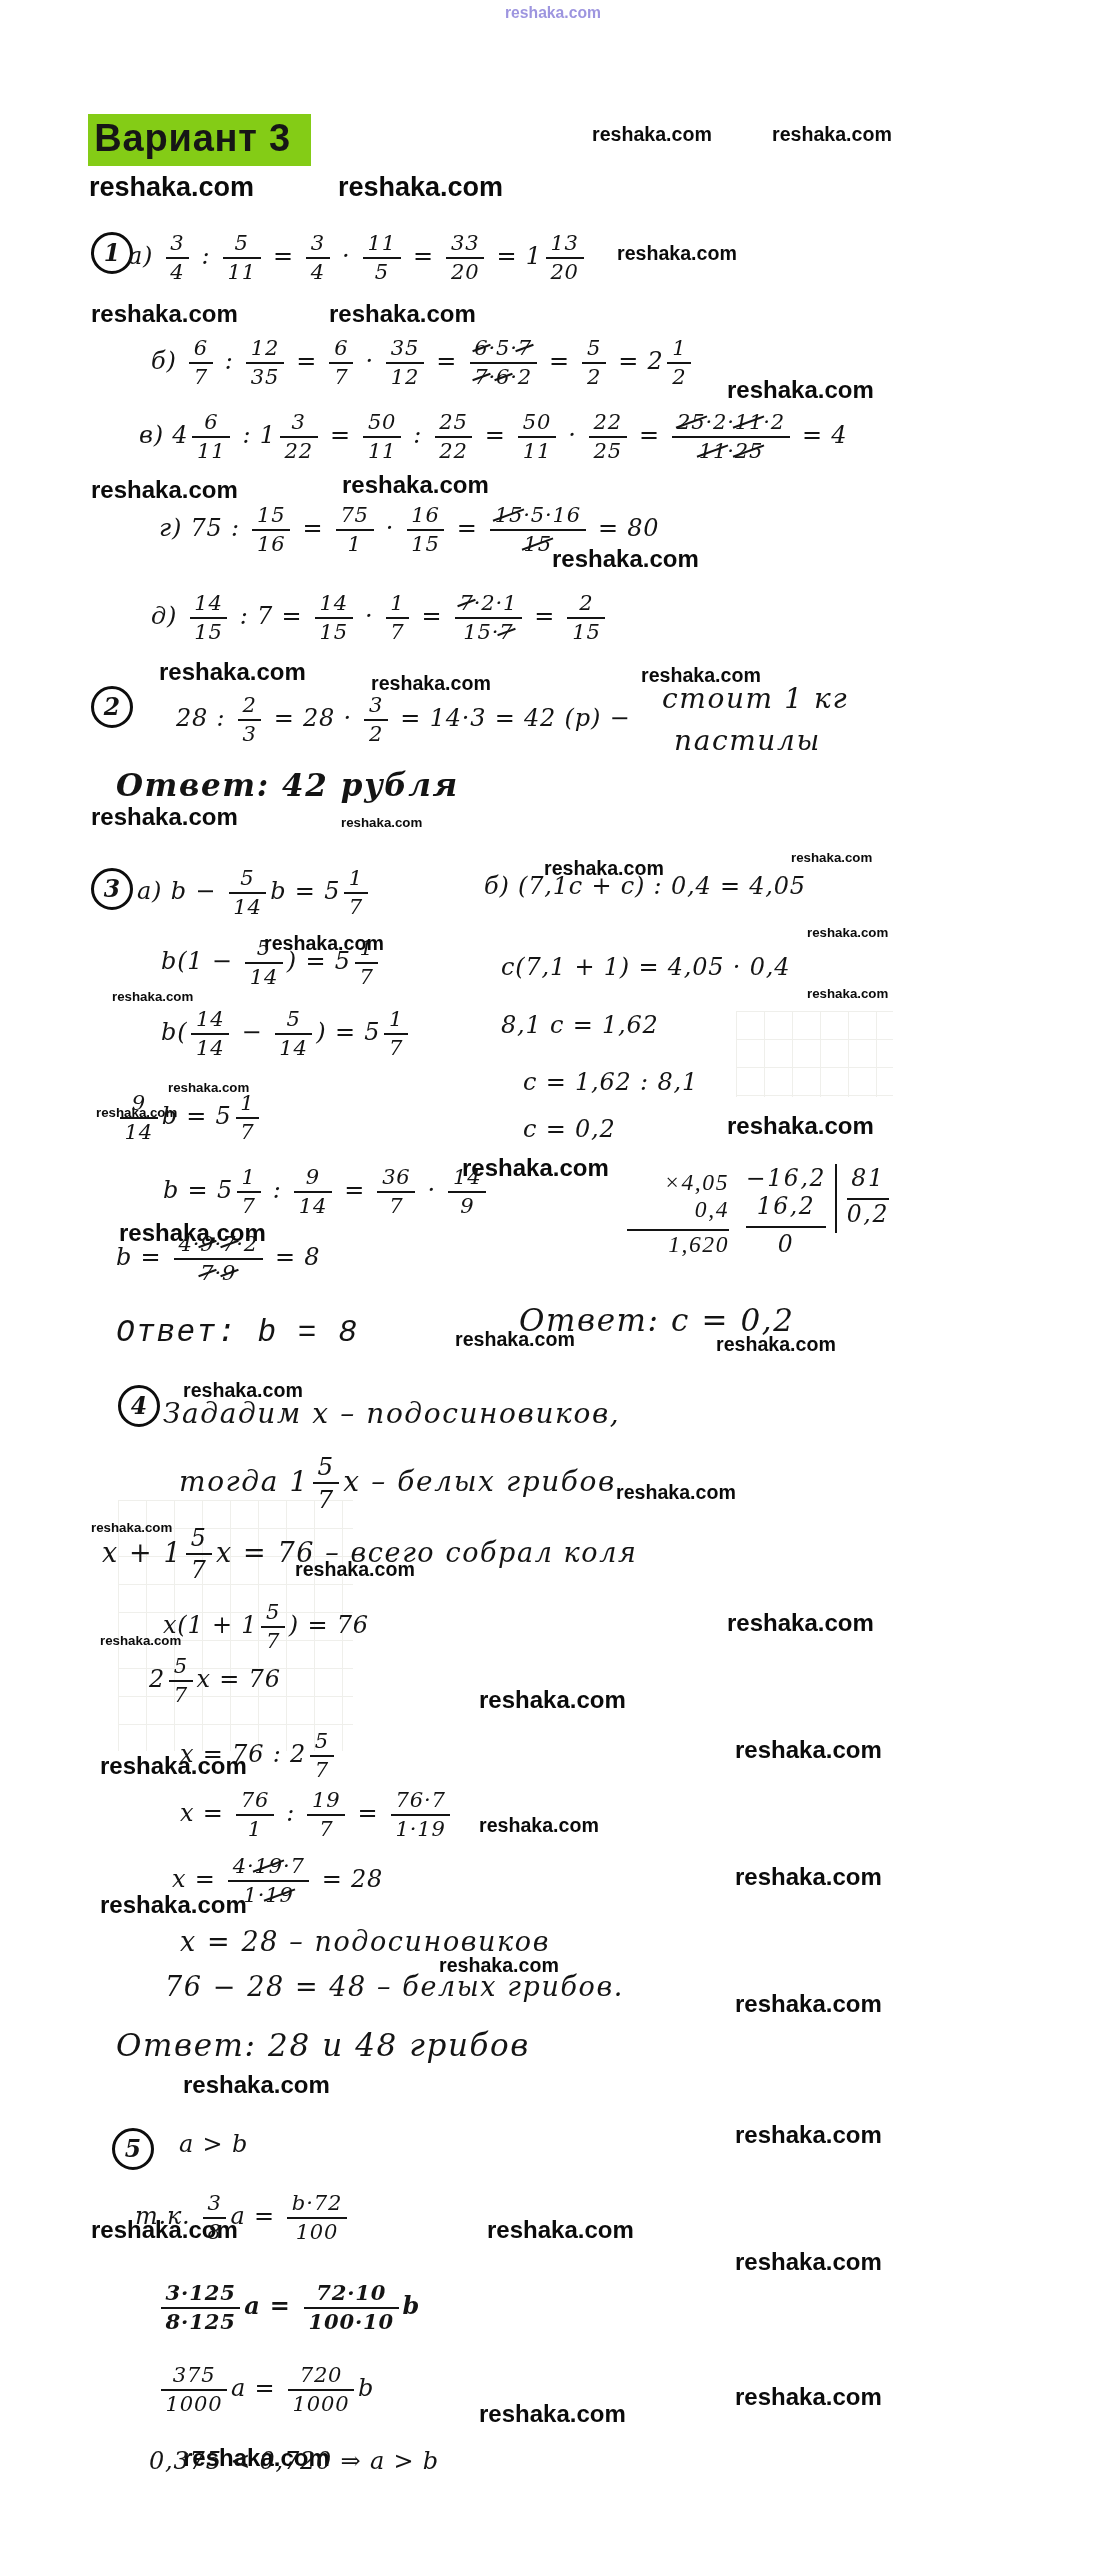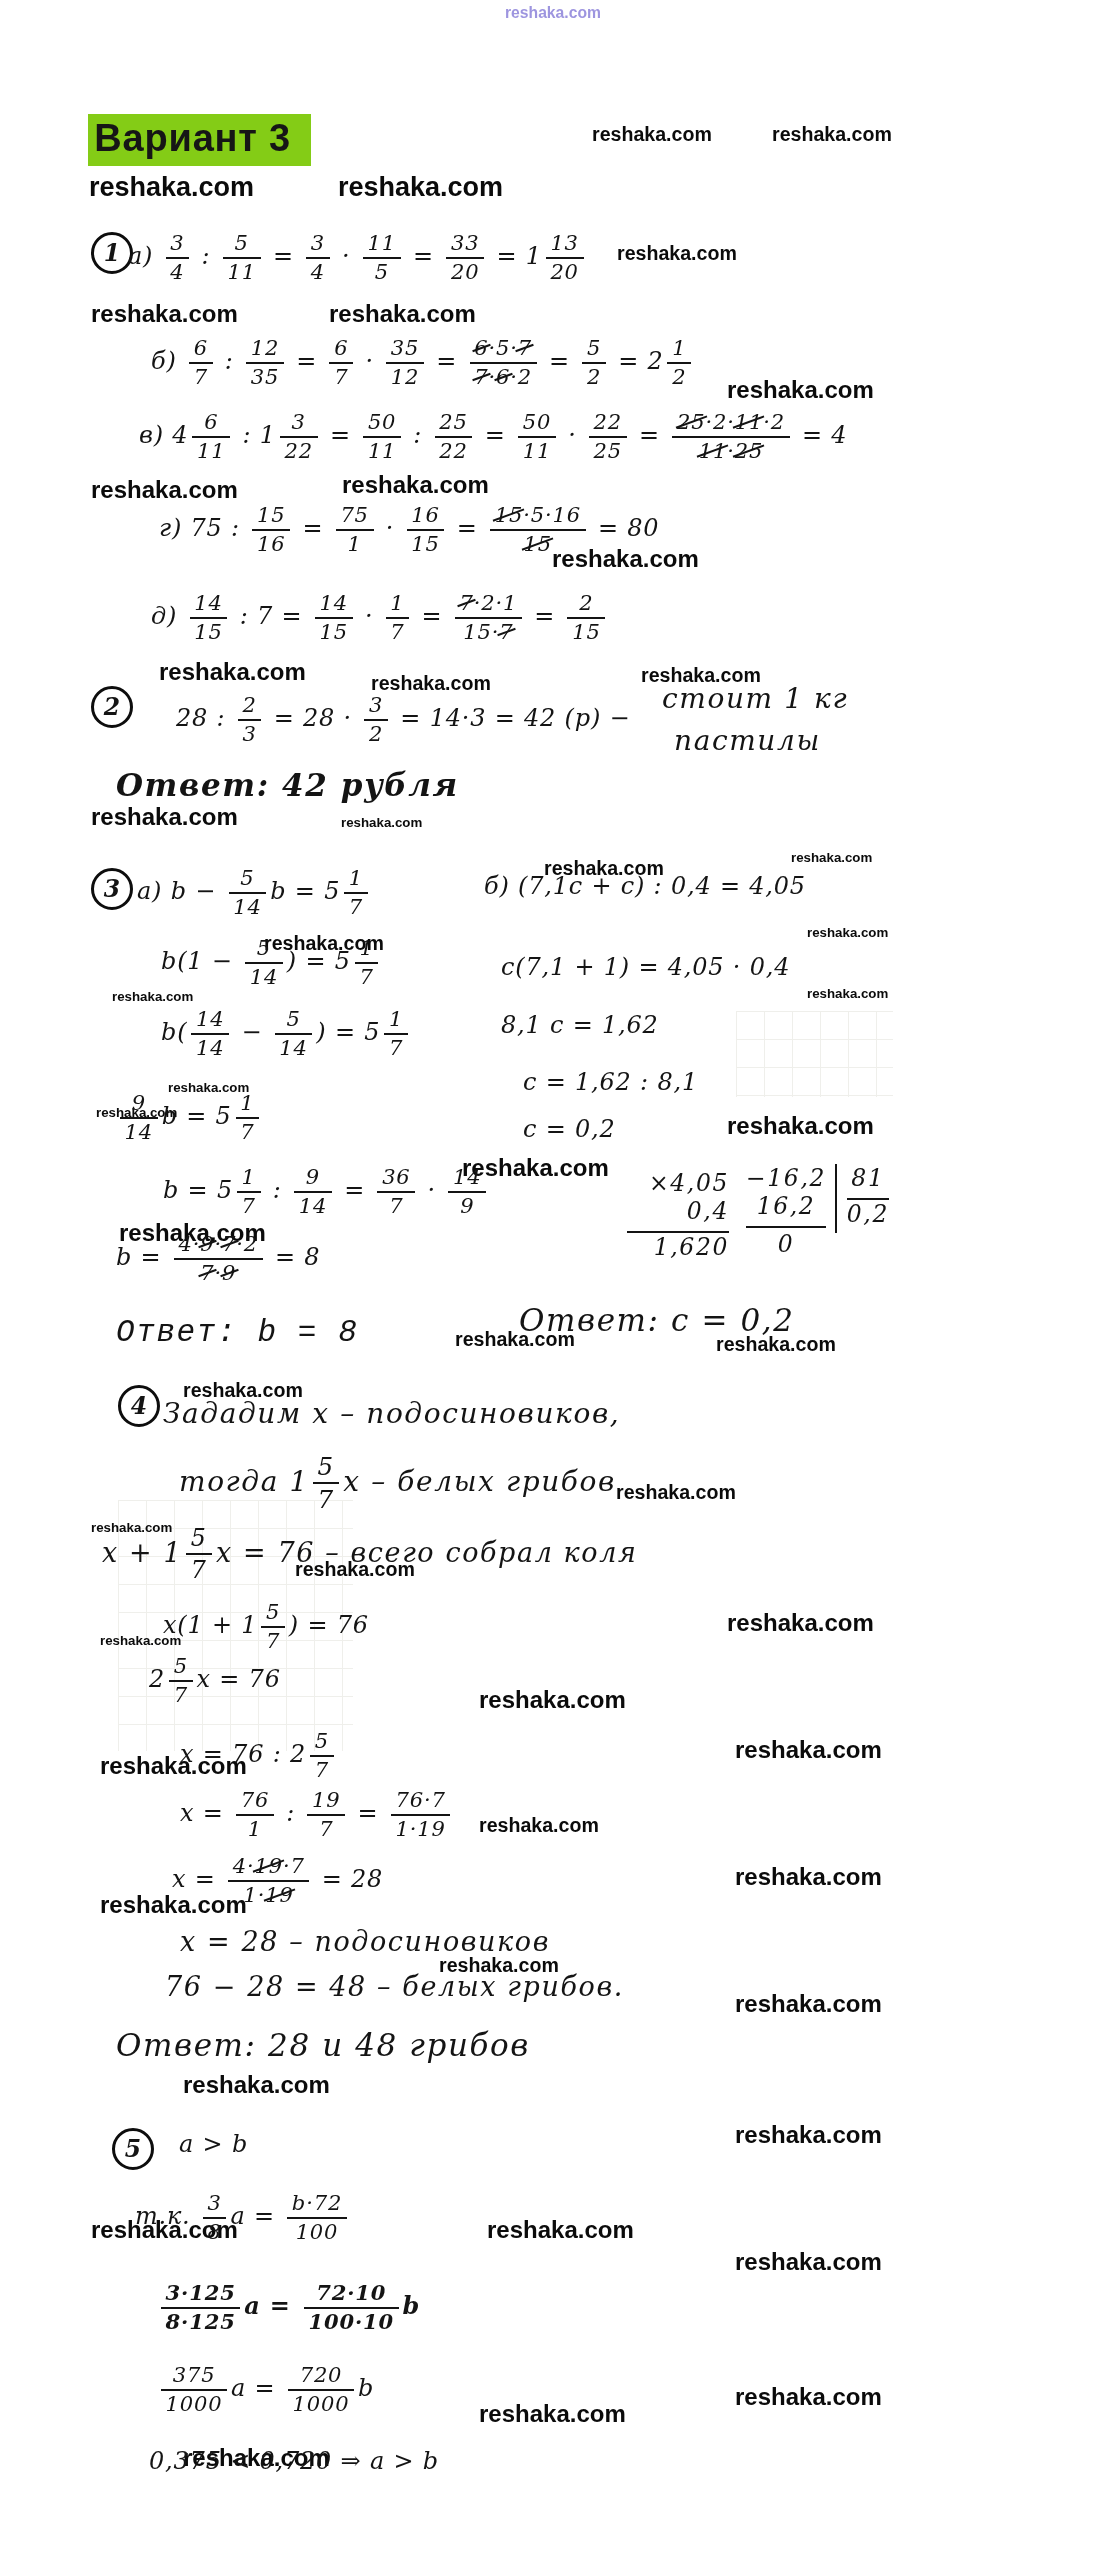--- a/index.html
+++ b/index.html
@@ -25,21 +25,21 @@
         letter-spacing:0.8px;line-height:1.15;}
   .line.cursive{letter-spacing:1.6px;}
   .frac{display:inline-block;vertical-align:middle;text-align:center;margin:0 3.9px;}
   .frac .num{display:block;padding:0 4.7px 2.4px;border-bottom:2.4px solid #141414;
              font-size:0.88em;line-height:1.05;}
   .frac .den{display:block;padding:2.4px 4.7px 0;font-size:0.88em;line-height:1.05;}
   .strike{position:relative;display:inline-block;}
   .strike::after{content:"";position:absolute;left:-2.4px;right:-2.4px;top:46%;
                  border-top:2px solid #141414;transform:rotate(-20deg);}
   .mult-block{position:absolute;left:627px;top:1169px;width:102px;text-align:right;
-              font-style:italic;font-size:23.5px;letter-spacing:1.6px;}
+              font-style:italic;font-size:23.5px;letter-spacing:1.6px;font-family:Liberation Serif, serif;}
   .div-block{position:absolute;left:746px;top:1164px;display:flex;
              font-style:italic;font-size:23.5px;letter-spacing:1.6px;}
   .underline{border-bottom:2.4px solid #141414;padding-bottom:6px;}
   .div-left{text-align:center;}
   .div-right{border-left:2.4px solid #141414;margin-left:9.4px;padding-left:9.4px;height:69px;text-align:center;}
   .div-rem{padding-top:1.6px;}
 </style>
 </head>
 <body>
 

